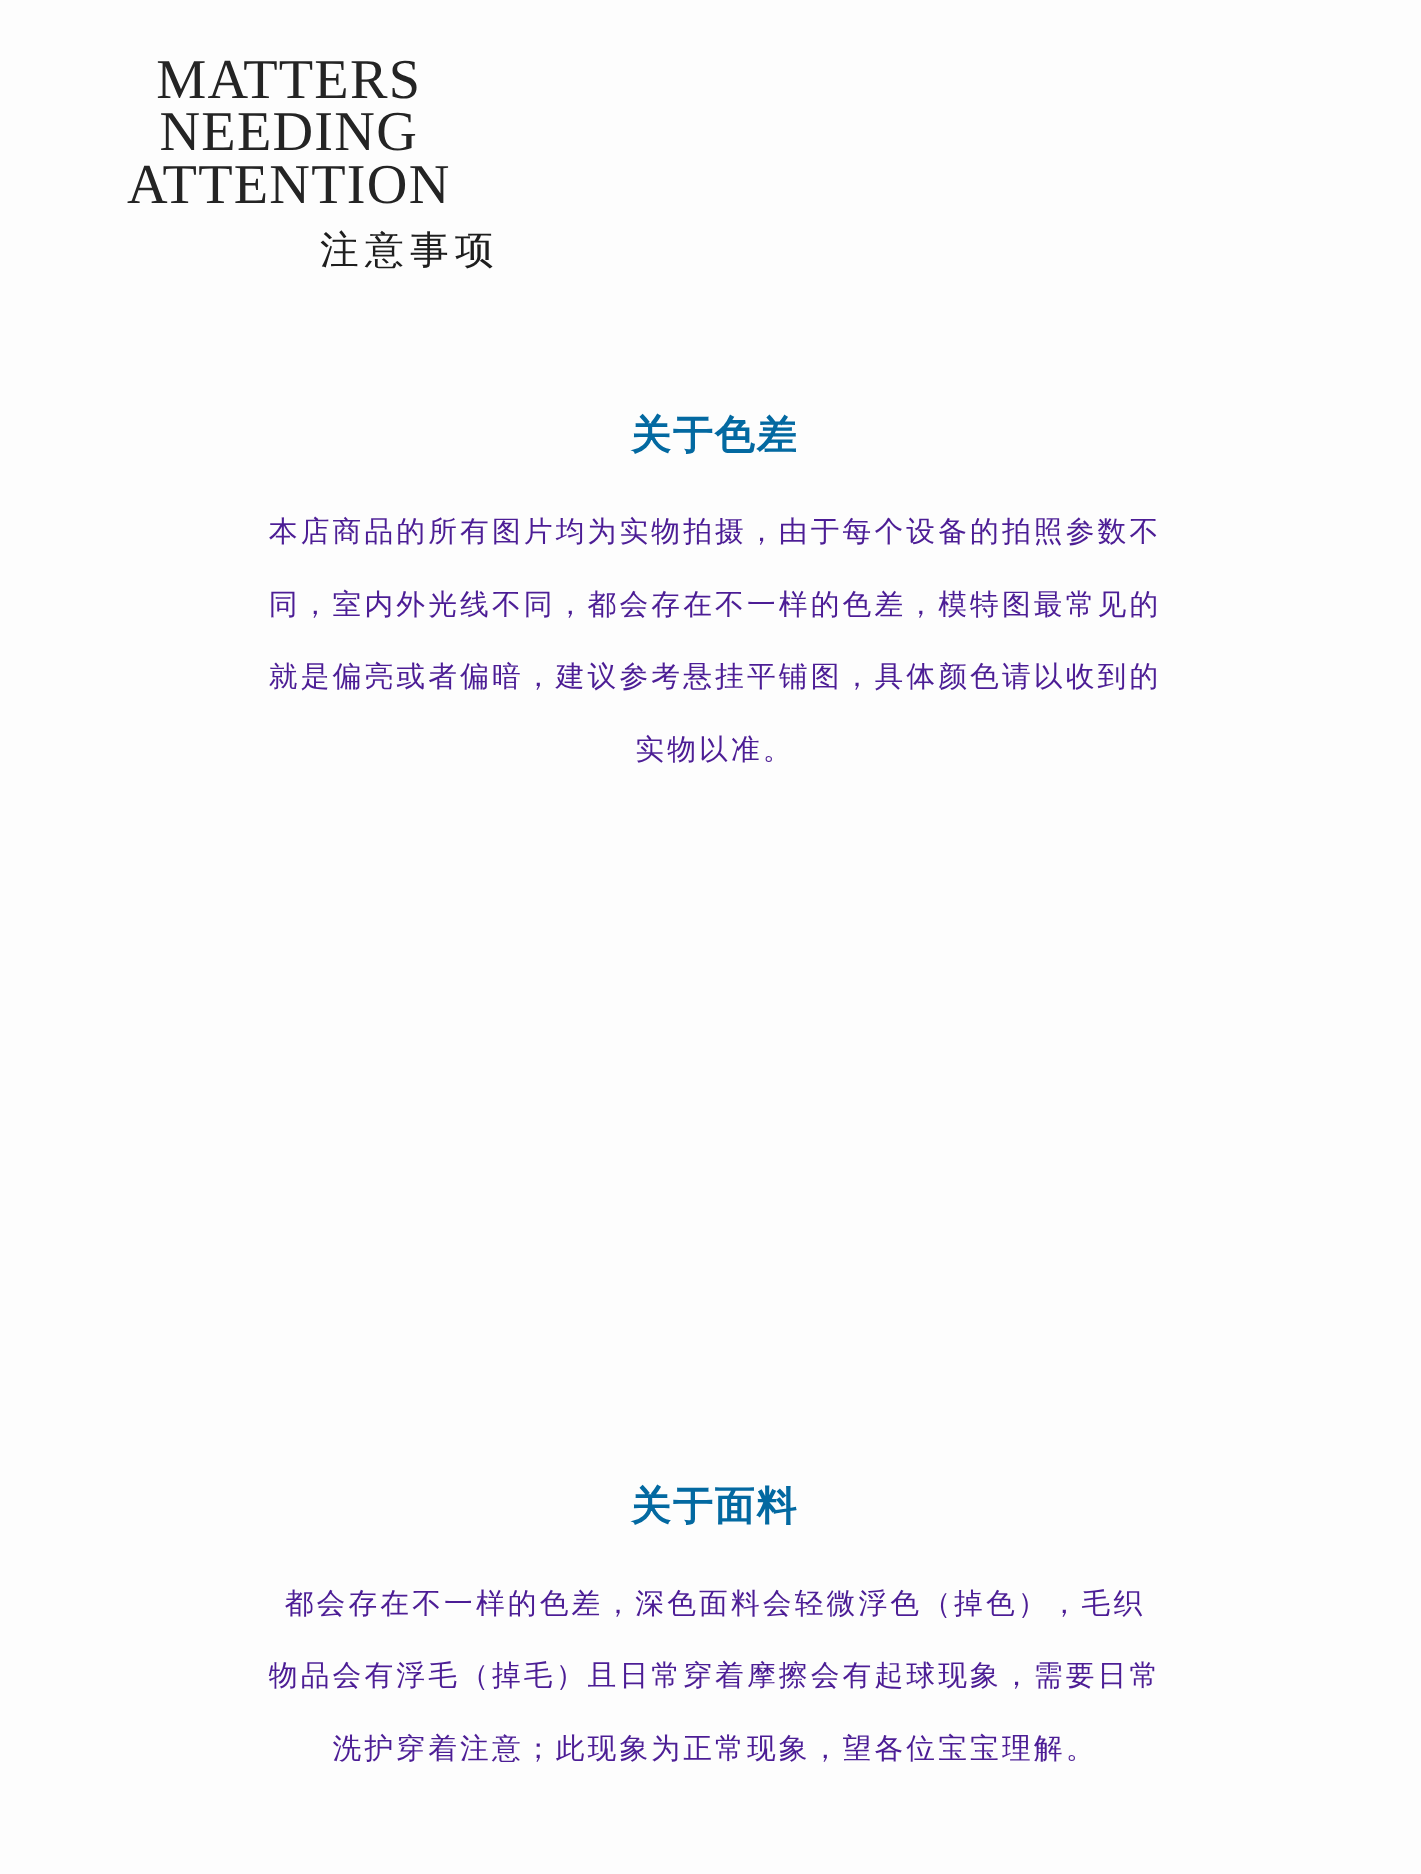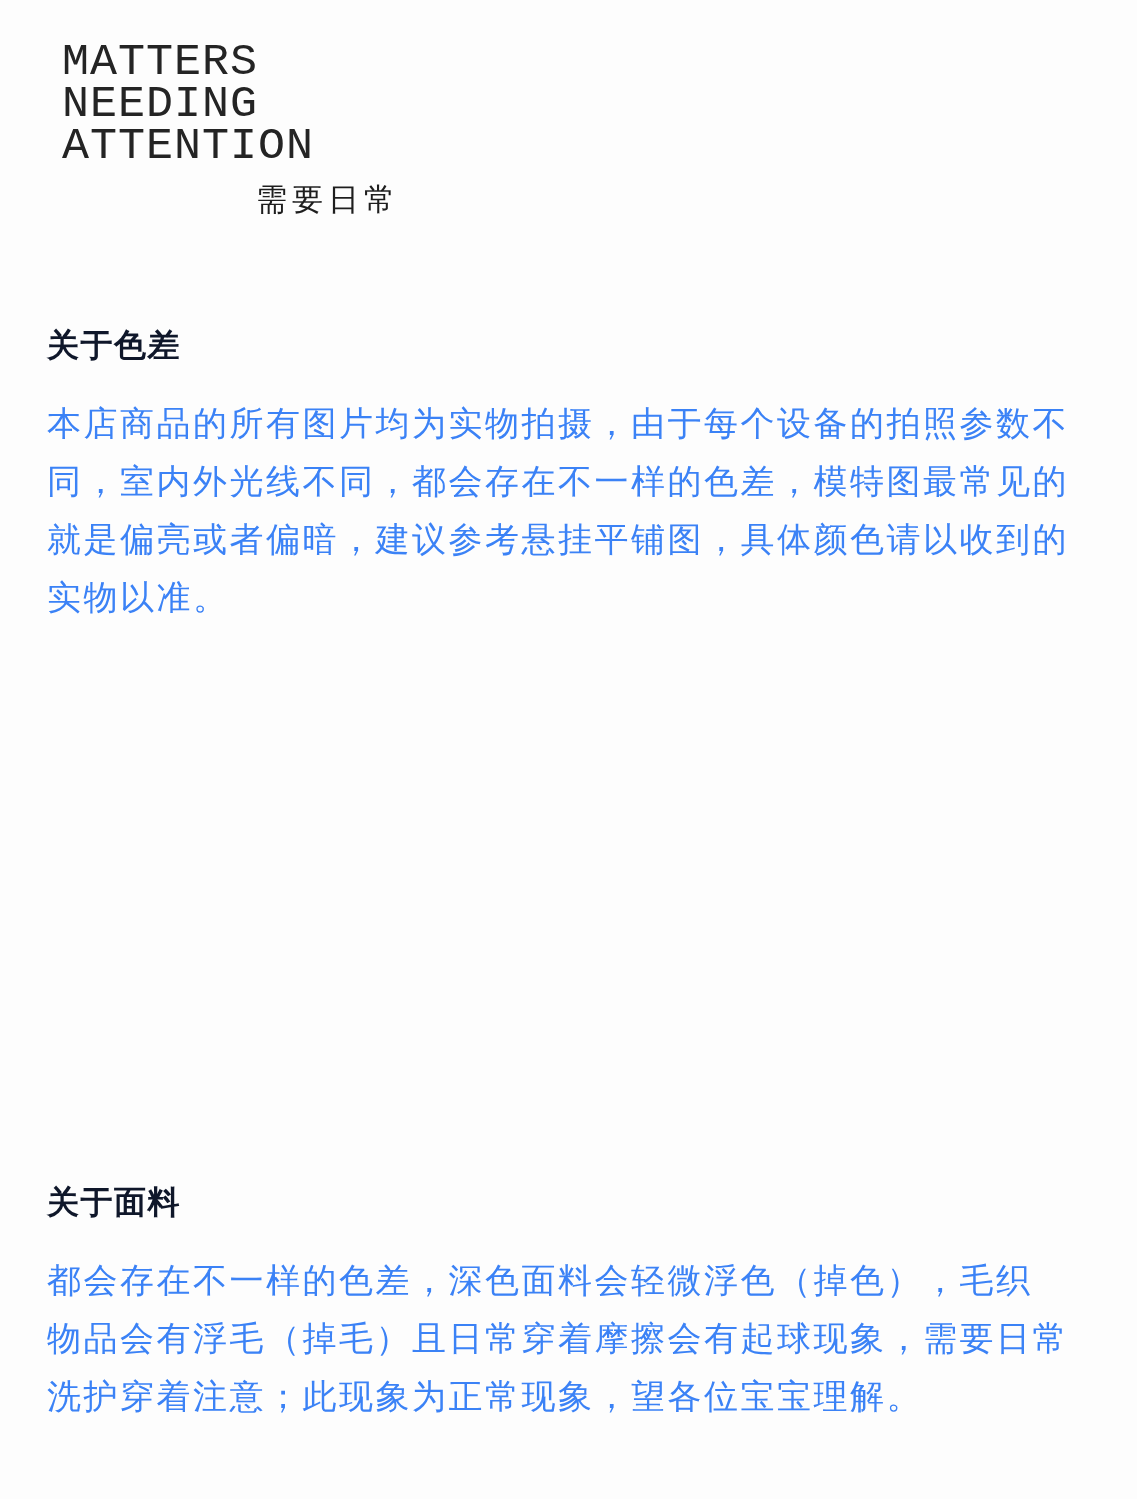--- a/index.html
+++ b/index.html
@@ -6,22 +6,23 @@
     margin: 0;
     padding: 0;
     background: #ffffff;
   }
   .page {
     position: relative;
     width: 1137px;
     height: 1499px;
     background: #fdfdfd;
     overflow: hidden;
-    font-family: Liberation Mono, monospace;
+    font-family: Liberation Serif, serif;
     color: #1a1a1a;
+    text-align: center;
   }
 
   
   .header {
     position: absolute;
     top: 42px;
     left: 62px;
   }
   .title-en {
     font-size: 45px;
@@ -48,43 +49,43 @@
   .section-color    { top: 330px; }
   .section-returns  { top: 750px; }
   .section-fabric   { top: 1187px; }
 
   .section-heading {
     margin: 0;
     font-size: 32px;
     line-height: 35px;
     font-weight: 700;
     letter-spacing: 1.5px;
-    color: #0f172a;
+    color: #0369a1;
   }
   .section-body {
     margin: 32px 0 0 0;
-    font-size: 34px;
+    font-size: 23px;
     line-height: 58px;
     letter-spacing: 2.5px;
-    color: #3b82f6;
+    color: #4c1d95;
     white-space: pre-line;
   }
 </style>
 </head>
 <body>
 
 <div class="page">
 
   <header class="header">
     <div class="title-en">
       <div>MATTERS</div>
       <div>NEEDING</div>
       <div>ATTENTION</div>
     </div>
-    <div class="title-zh">需要日常</div>
+    <div class="title-zh">注意事项</div>
   </header>
 
   <section class="section section-color">
     <h2 class="section-heading">关于色差</h2>
     <p class="section-body">本店商品的所有图片均为实物拍摄，由于每个设备的拍照参数不
 同，室内外光线不同，都会存在不一样的色差，模特图最常见的
 就是偏亮或者偏暗，建议参考悬挂平铺图，具体颜色请以收到的
 实物以准。</p>
   </section>
 

